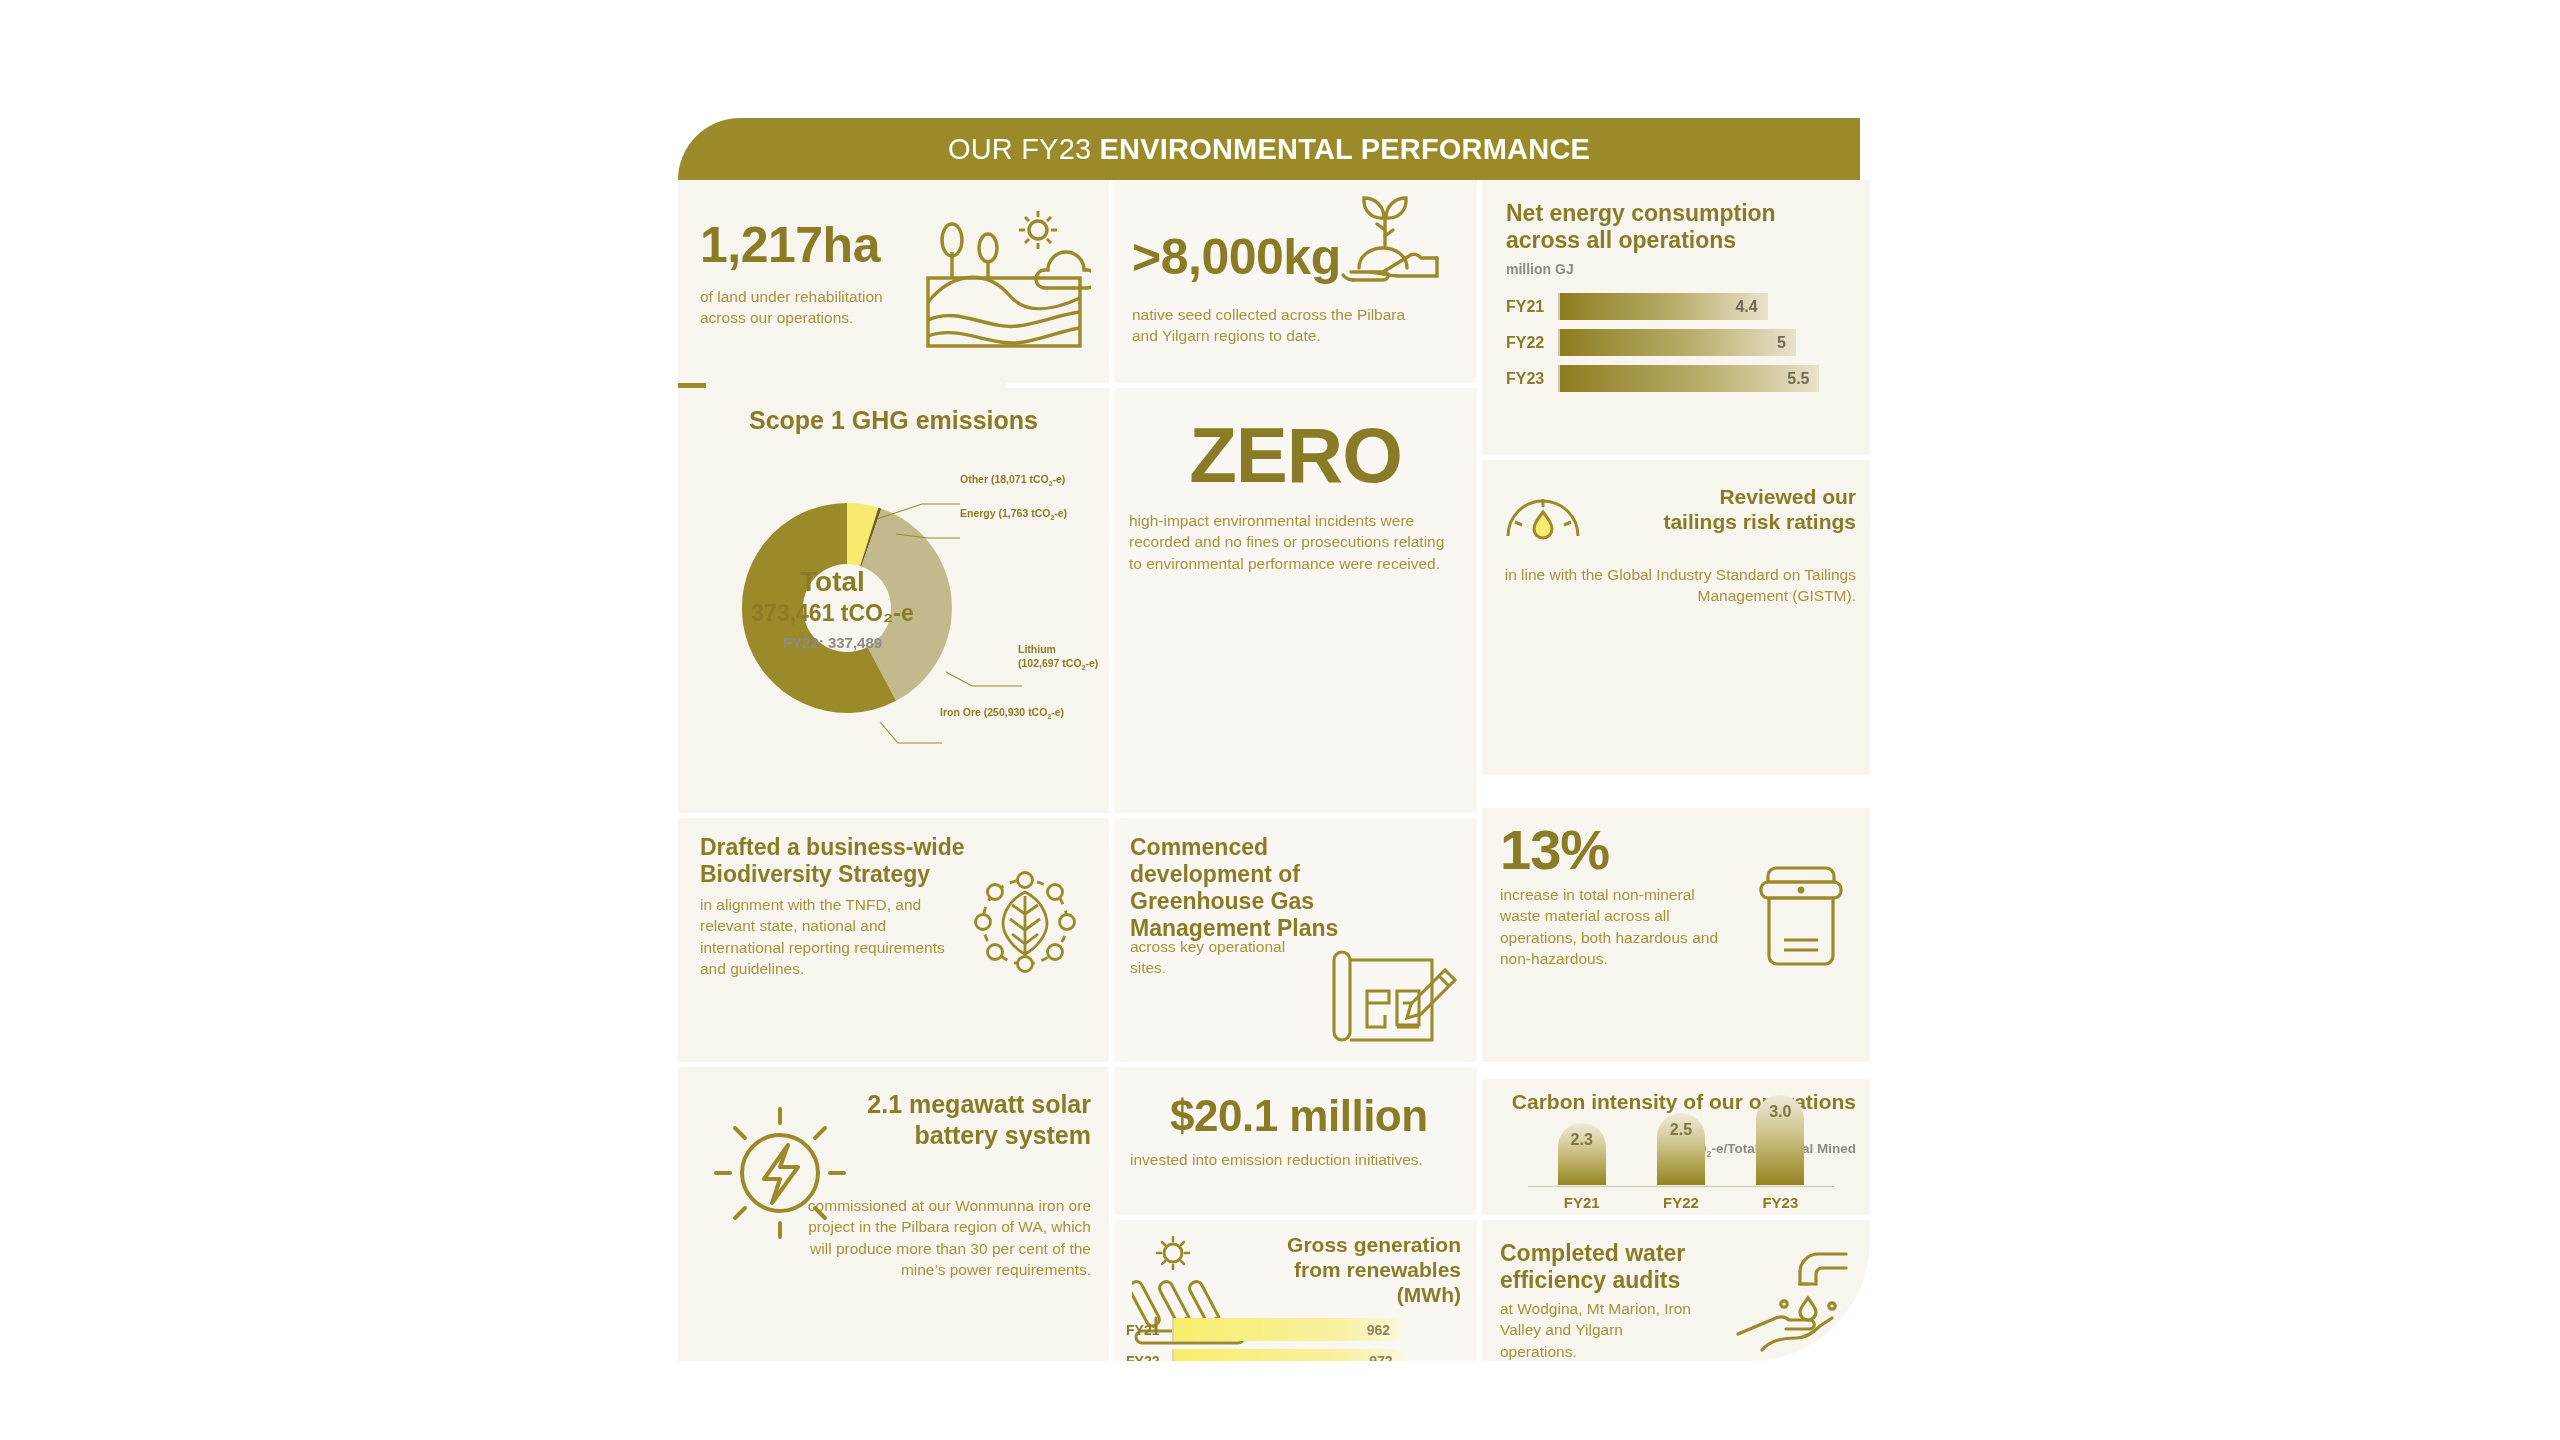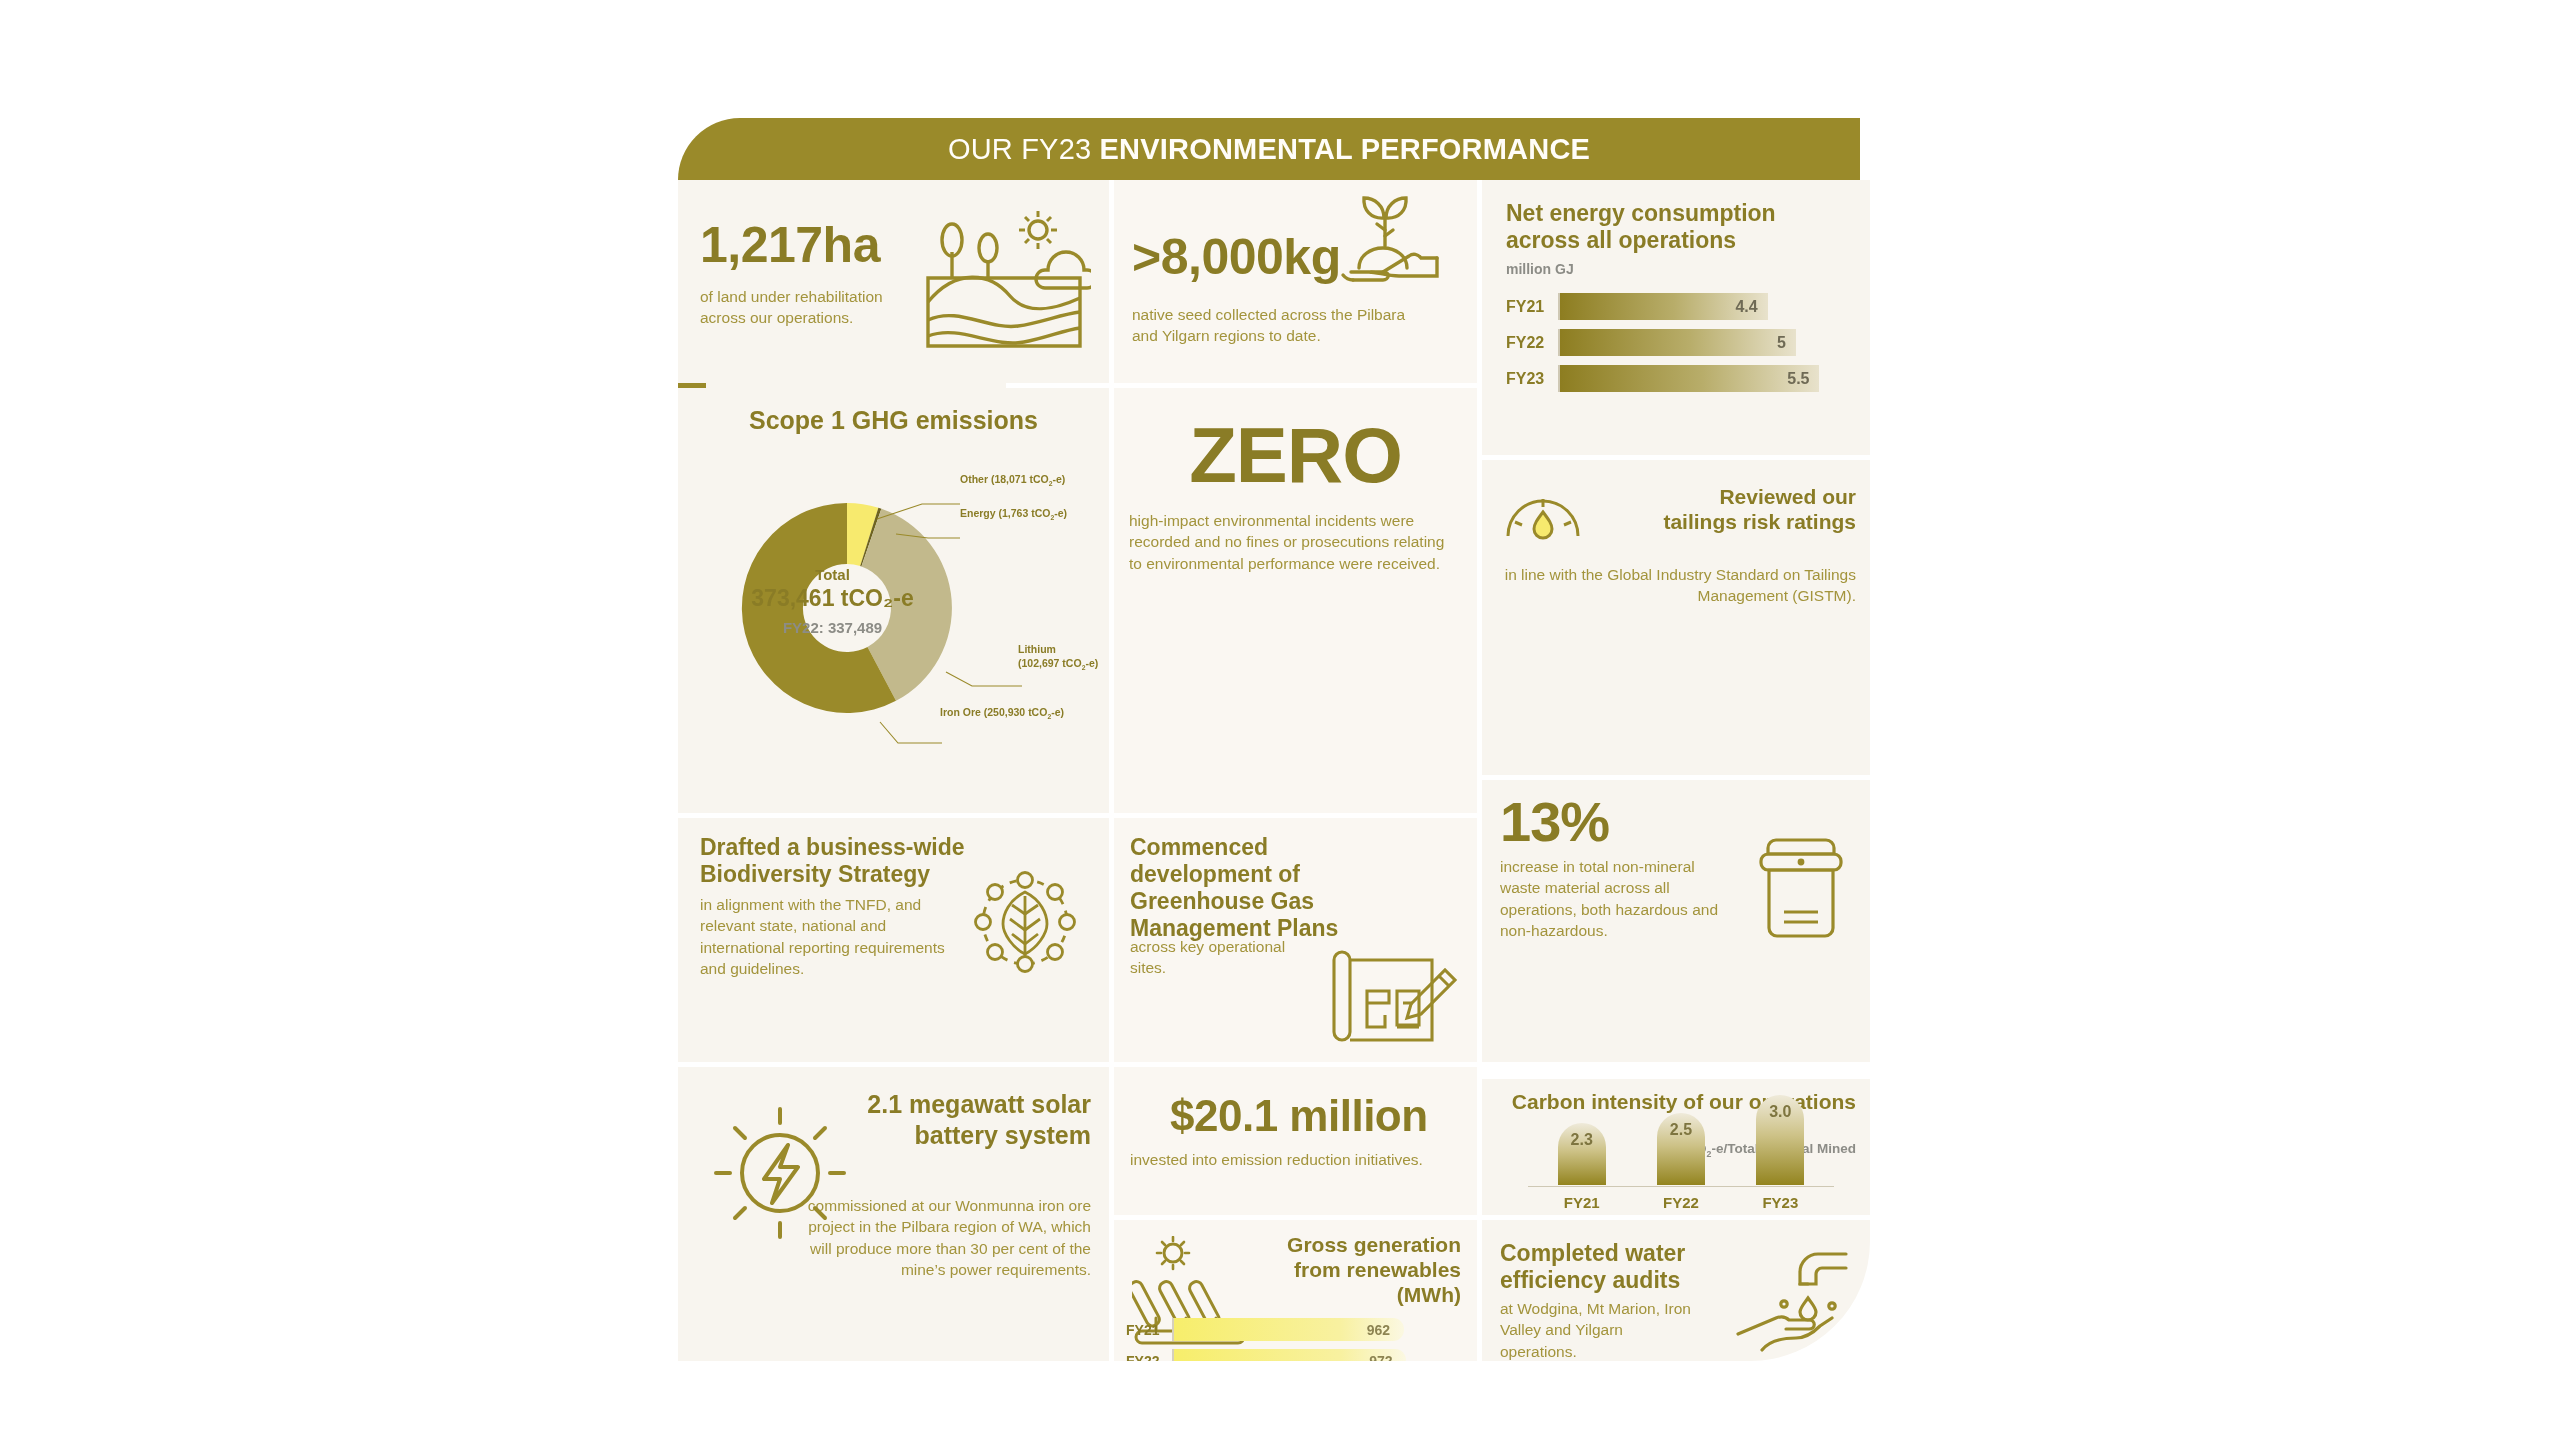--- a/index.html
+++ b/index.html
@@ -117,21 +117,21 @@
   .hbar-val{ font-size:16px; font-weight:600; color:#6f6a55; padding-right:10px; }
 
   
   .card-donut{ grid-column:1; grid-row:2 / span 4; }
   .donut-title{ position:absolute; left:0; right:0; top:18px; text-align:center;
                 font-size:25px; font-weight:700; color:var(--gold-text); }
   .donut-wrap{ position:absolute; left:14px; top:62px; }
   .donut-center{
     position:absolute; left:57px; top:178px; width:195px; text-align:center;
   }
-  .donut-center .t1{ font-size:15px; font-weight:700; color:var(--gold-text); }
+  .donut-center .t1{ font-size:28px; font-weight:700; color:var(--gold-text); }
   .donut-center .t2{ font-size:23px; font-weight:700; color:var(--gold-text); margin-top:2px;}
   .donut-center .t3{ font-size:15px; font-weight:700; color:var(--grey); margin-top:7px;}
   .lbl{ position:absolute; font-size:10.5px; font-weight:700; color:var(--gold-text);
         line-height:1.32; }
 
   
   .card-zero{ grid-column:2; grid-row:2 / span 4; }
   .zero-big{ position:absolute; left:0; right:0; top:22px; text-align:center;
              font-size:78px; font-weight:700; color:var(--gold-text); letter-spacing:-1px;}
   .zero-sub{ position:absolute; left:15px; top:122px; width:330px; }
@@ -142,21 +142,21 @@
   .tail-icon{ position:absolute; left:22px; top:30px; }
   .tail-sub{ position:absolute; left:14px; right:14px; top:104px; text-align:right; }
 
   
   .card-ghg{ grid-column:2; grid-row:6 / span 3; }
   .ghg-title{ position:absolute; left:16px; top:16px; width:250px; }
   .ghg-sub{ position:absolute; left:16px; top:118px; width:180px; }
   .ghg-icon{ position:absolute; right:14px; bottom:14px; }
 
   
-  .card-waste{ grid-column:3; grid-row:5 / span 4; }
+  .card-waste{ grid-column:3; grid-row:5 / span 4;margin-top:28px; }
   .waste-num{ position:absolute; left:18px; top:14px; font-size:56px; font-weight:700;
               color:var(--gold-text); letter-spacing:-1px; line-height:1; }
   .waste-sub{ position:absolute; left:18px; top:76px; width:225px; }
   .waste-icon{ position:absolute; right:26px; top:52px; }
 
   
   .card-bio{ grid-column:1; grid-row:6 / span 3; }
   .bio-title{ position:absolute; left:22px; top:16px; width:330px; }
   .bio-sub{ position:absolute; left:22px; top:76px; width:250px; }
   .bio-icon{ position:absolute; right:28px; top:48px; }

